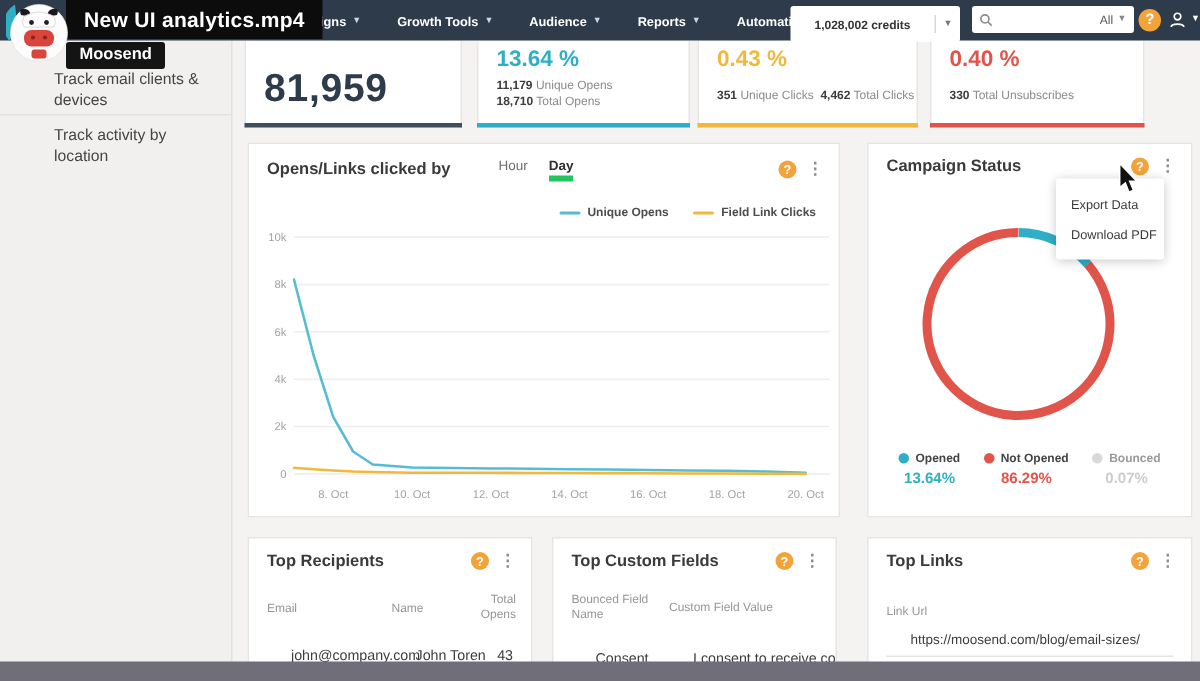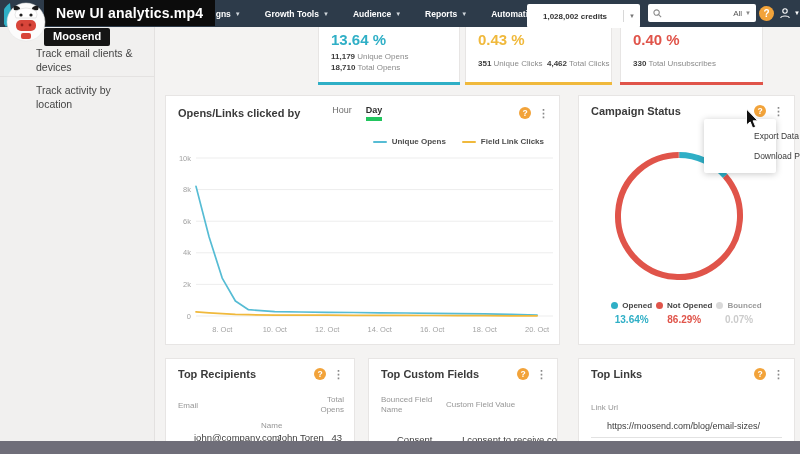--- a/index.html
+++ b/index.html
@@ -60,23 +60,23 @@
   .oc-legend { position:absolute; right:15px; top:41px; display:flex; gap:16px; align-items:center; }
   .leg-item { display:flex; align-items:center; gap:5px; font-size:8px; font-weight:bold; color:#4d4d4d; }
   .leg-dash { width:14px; height:2px; border-radius:1px; }
   .dash-teal { background:#56bcd4; } .dash-yellow { background:#f0b93c; }
 
   
   #status-card { left:578px; top:95px; width:217px; height:250px; }
   .cs-header { position:absolute; left:12px; top:9px; right:10px; display:flex; align-items:center; }
   .cs-menu { position:absolute; left:125px; top:23px; width:72px; background:#fff; box-shadow:0 1px 7px rgba(0,0,0,.22);
              border-radius:2px; padding:7px 0; z-index:15; }
-  .cs-menu-item { font-size:8.5px; color:#3a3a3a; padding:5px 10px; cursor:pointer; white-space:nowrap;margin-left:40px; }
+  .cs-menu-item { font-size:8.5px; color:#3a3a3a; padding:5px 10px; cursor:pointer; white-space:nowrap; }
   .cursor { position:absolute; left:166px; top:13px; width:14px; height:21px; z-index:16; }
-  .donut-legend { position:absolute; left:0; right:0; top:205px; display:flex; justify-content:center; gap:4px; }
+  .donut-legend { position:absolute; left:0; right:0; top:205px; display:flex; justify-content:center; gap:16px; }
   .dl-col { text-align:center; }
   .dl-top { display:flex; align-items:center; gap:4px; font-size:8px; font-weight:bold; color:#444; }
   .dl-dot { width:7px; height:7px; border-radius:50%; display:inline-block; }
   .dl-pct { margin-top:4px; font-size:10px; font-weight:bold; }
   .dot-teal { background:#2fafc6; } .dot-red { background:#e0544a; } .dot-gray { background:#d9d9d9; }
   .pct-teal { color:#2fafc6; } .pct-red { color:#e0544a; } .pct-gray { color:#cccccc; }
 
   
   .bot-card { top:358px; height:96px; }
   .bc-header { position:absolute; left:12px; top:9px; right:10px; display:flex; align-items:center; }
@@ -158,20 +158,24 @@
   </div>
   <div class="video-title">New UI analytics.mp4</div>
   <div class="brand-tooltip">Moosend</div>
 
   <div class="sidebar">
     <div class="side-item" style="top:19px;">Track email clients &amp; devices</div>
     <div class="side-div"></div>
     <div class="side-item" style="top:56px;">Track activity by location</div>
   </div>
 
+  <div class="card stat-card" style="left:163px; width:145px;">
+    <div class="stat-big">81,959</div>
+    <div class="stat-accent" style="background:#3d4f5d;"></div>
+  </div>
   <div class="card stat-card" style="left:318px; width:142px;">
     <div class="stat-pct" style="color:#2fafc6;">13.64 %</div>
     <div class="stat-line" style="top:25px;"><b>11,179</b> <span>Unique Opens</span></div>
     <div class="stat-line" style="top:36px;"><b>18,710</b> <span>Total Opens</span></div>
     <div class="stat-accent" style="background:#2fafc6;"></div>
   </div>
   <div class="card stat-card" style="left:465px; width:147px;">
     <div class="stat-pct" style="color:#f0b93c;">0.43 %</div>
     <div class="stat-line" style="top:32px;"><b>351</b> <span>Unique Clicks</span>&nbsp; <b>4,462</b> <span>Total Clicks</span></div>
     <div class="stat-accent" style="background:#f0b93c;"></div>
@@ -276,21 +280,21 @@
 
   <div class="card bot-card" style="left:165px; width:190px;">
     <div class="bc-header">
       <span class="card-title">Top Recipients</span>
       <div class="bc-icons">
           <span class="q-icon">?</span>
           <span class="kebab">⋮</span>
         </div>
     </div>
     <div class="th" style="left:12px; top:42px;">Email</div>
-    <div class="th" style="left:95px; top:42px;margin-top:20px;">Name</div>
+    <div class="th" style="left:95px; top:42px;">Name</div>
     <div class="th" style="right:10px; top:36px; width:28px; text-align:right;">Total Opens</div>
     <div class="td" style="left:12px; top:73px;">john@company.com</div>
     <div class="td" style="left:95px; top:73px;">John Toren</div>
     <div class="td" style="right:12px; top:73px;">43</div>
   </div>
 
   <div class="card bot-card" style="left:368px; width:190px; overflow:hidden;">
     <div class="bc-header">
       <span class="card-title">Top Custom Fields</span>
       <div class="bc-icons">

